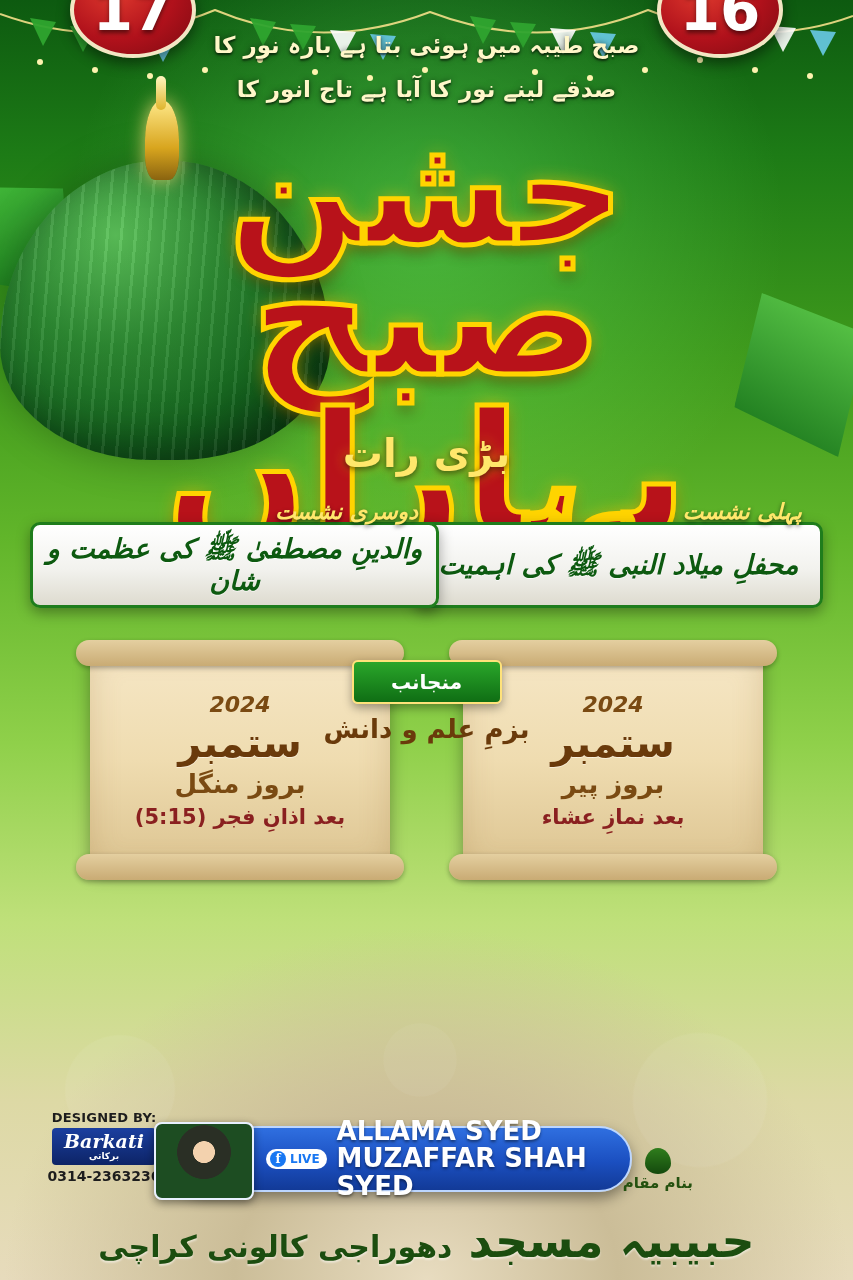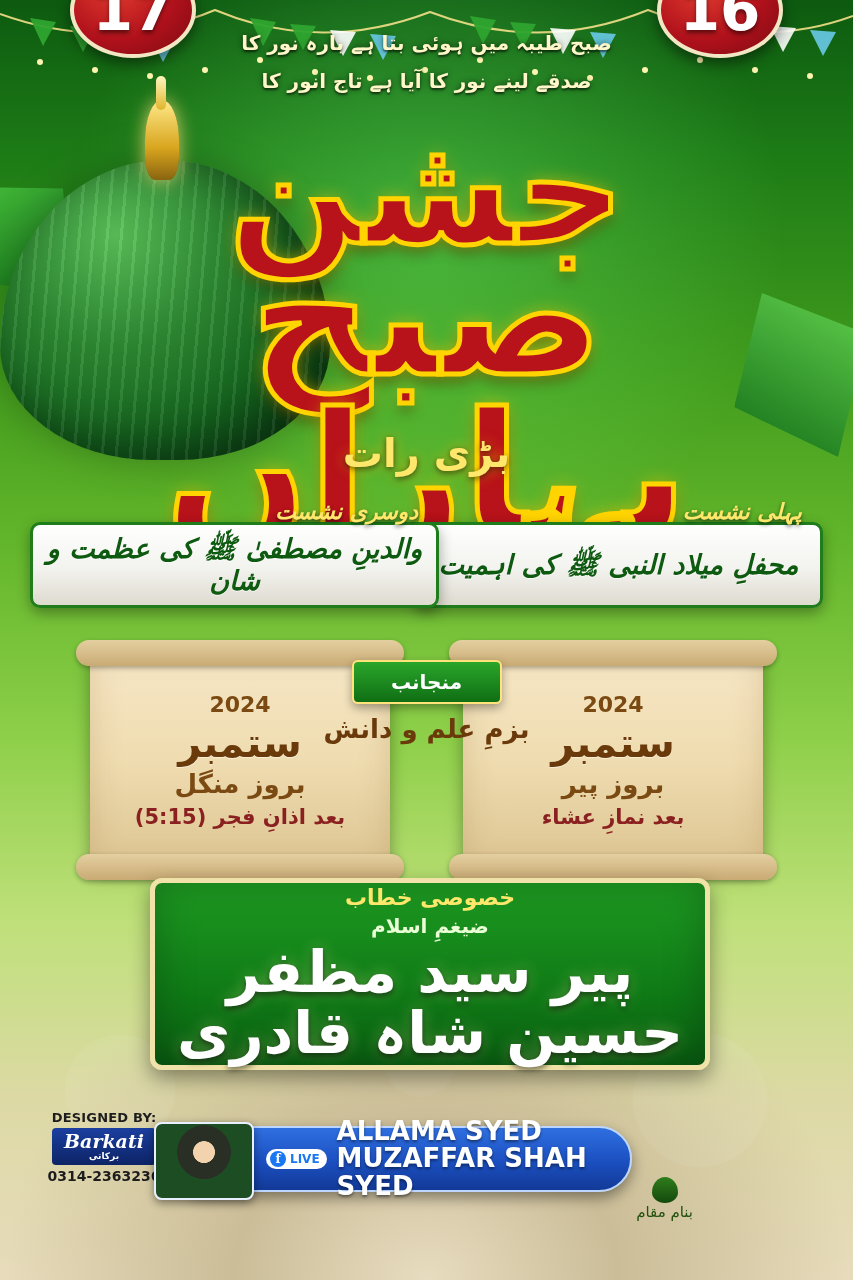--- a/index.html
+++ b/index.html
@@ -62,21 +62,21 @@
     clip-path: polygon(8% 0, 100% 16%, 92% 100%, 0 78%);
     transform: rotate(9deg);}
   
   .bunting { position:absolute; left:0; top:0; width:853px; height:120px; }
   .light-string { position:absolute; left:0; top:0; width:853px; height:120px; }
   
   .urdu { direction: rtl; unicode-bidi: bidi-override; font-family: "DejaVu Sans", sans-serif; }
   .top-couplet {
     position:absolute; top: 24px; left: 0; width: 853px;
     text-align: center; color: #fff7c9; line-height: 1.9;
-    font-size: 20px; font-weight: 700;
+    font-size: 23px; font-weight: 700;
     text-shadow: 0 0 6px rgba(0,0,0,.55), 0 2px 2px rgba(0,0,0,.5);
   }
   .top-couplet div { white-space: nowrap; }
   
   .main-title {
     position:absolute; top: 120px; left: 0; width:853px;
     text-align:center;
     font-size: 150px; font-weight: 900; line-height: .95;
     color: #b8121a;
     -webkit-text-stroke: 5px #ffd400;
@@ -133,21 +133,21 @@
   .scroll .s-body{
     position:absolute; inset: 24px 14px;
     display:flex; flex-direction:column; align-items:center; justify-content:center;
     gap: 6px; text-align:center;
   }
   .scroll .s-month{
     font-size: 40px; font-weight:900; color:#6a3a0b; line-height:1;
     text-shadow: 0 1px 0 rgba(255,255,255,.5);
   }
   .scroll .s-day{ font-size: 26px; font-weight:800; color:#7a4a12;}
-  .scroll .s-year{ font-size: 22px; font-weight:800; color:#7a4a12;}
+  .scroll .s-year{ font-size: 22px; font-weight:800; color:#7a4a12;font-style:italic;}
   .scroll .s-note{ font-size: 21px; font-weight:800; color:#8a2020;}
   .date-badge{
     position:absolute; top: -38px; width: 126px; height: 96px;
     background: radial-gradient(ellipse at 35% 28%, #e03a2e 0%, #b0111b 55%, #7d0b12 100%);
     border-radius: 50%;
     border: 4px solid #f3e6c4;
     box-shadow: 0 6px 14px rgba(0,0,0,.45);
     display:flex; align-items:center; justify-content:center;
     color:#fff; font-size: 58px; font-weight: 900;
     text-shadow: 0 3px 4px rgba(0,0,0,.5);
@@ -225,22 +225,22 @@
   .live-names{ color:#fff; font-weight:900; font-size: 26px; line-height:1.05;
     text-shadow: 0 2px 3px rgba(0,0,0,.45);}
   
   .venue{
     position:absolute; left:0; bottom: 12px; width: 853px; text-align:center;
     font-size: 46px; font-weight:900; color:#1b4d0f;
     text-shadow: 0 2px 2px rgba(255,255,255,.5);
   }
   .venue .v-sub{ font-size: 30px; }
   .venue-crest{
-    position:absolute; right: 160px; bottom: 59px;
-    font-size: 15px; font-weight: 400; color:#24510f; text-align:center; line-height:1.05;
+    position:absolute; right: 160px; bottom: 88px;
+    font-size: 15px; font-weight: 700; color:#24510f; text-align:center; line-height:1.05;
   }
   .venue-crest .crest-shape{
     width: 26px; height: 26px; margin: 0 auto 2px;
     background: linear-gradient(180deg,#2f7d1c,#14490d);
     border-radius: 50% 50% 50% 50% / 60% 60% 40% 40%;
   }
 </style>
 </head>
 <body>
 
@@ -339,25 +339,20 @@
       <div class="s-month">ستمبر</div>
       <div class="s-day">بروز منگل</div>
       <div class="s-note">بعد اذانِ فجر (5:15)</div>
     </div>
   </div>
   <div class="date-badge" id="badge-left">17</div>
 
   <div class="center-tag urdu">منجانب</div>
   <div class="center-sub urdu">بزمِ علم و دانش</div>
 
-  <div class="speaker-panel">
-    <div class="sp-top urdu">خصوصی خطاب</div>
-    <div class="sp-title urdu">ضیغمِ اسلام</div>
-    <div class="sp-name urdu">پیر سید مظفر حسین شاہ قادری</div>
-  </div>
 
   <div class="designer">
     <div class="d-label">DESIGNED BY:</div>
     <div class="d-logo">
       <span>Barkati</span>
       <small class="urdu">برکاتی</small>
     </div>
     <div class="d-phone">0314-2363236</div>
   </div>
 
@@ -370,14 +365,18 @@
     <div class="live-names">
       <div>ALLAMA SYED</div>
       <div>MUZAFFAR SHAH SYED</div>
     </div>
   </div>
 
   <div class="venue-crest urdu">
     <div class="crest-shape"></div>
     <span>بنام مقام</span>
   </div>
+  <div class="venue urdu">
+    <span>حبیبیہ مسجد</span>
+    <span class="v-sub">دھوراجی کالونی کراچی</span>
+  </div>
 
 </div>
 
 </body></html>

